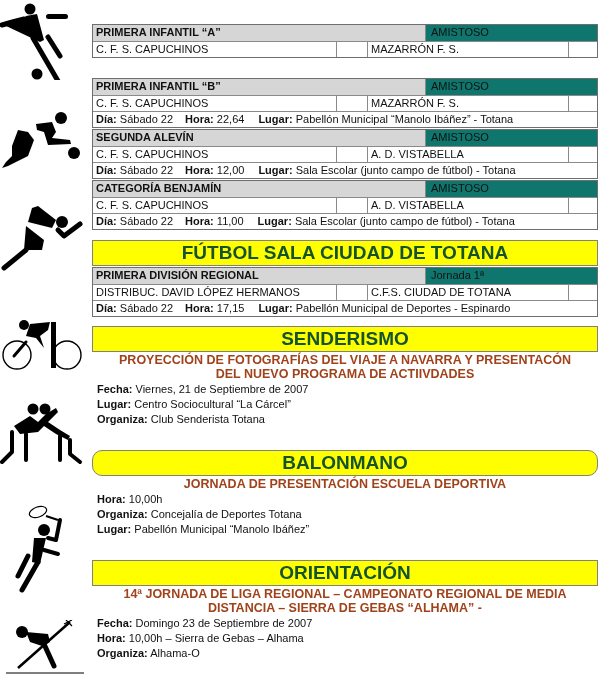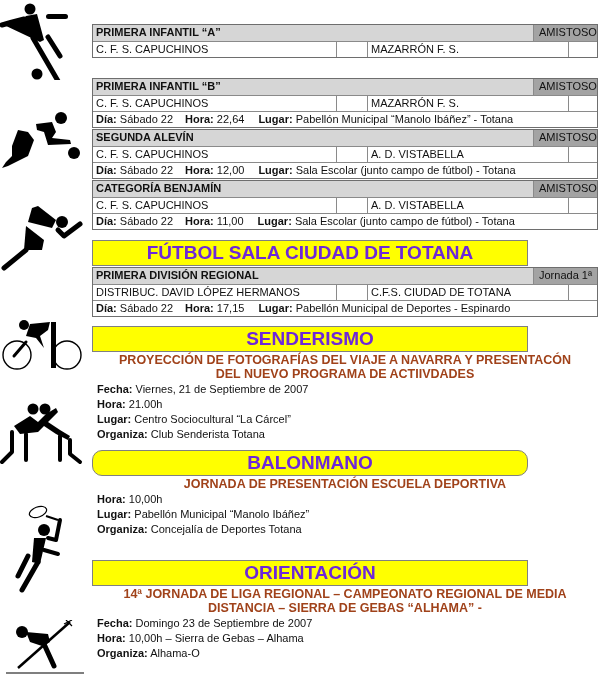--- a/index.html
+++ b/index.html
@@ -12,35 +12,35 @@
     .match {
       position: absolute; left: 92px; width: 506px;
       border: 1px solid #6e6e6e;
       font-size: 11px; line-height: 15px;
     }
     .match .row { display: flex; height: 16px; border-top: 1px solid #8a8a8a; }
     .match .row:first-child { border-top: none; }
     .match .cell { padding: 0 3px; white-space: nowrap; overflow: hidden; border-left: 1px solid #8a8a8a; height: 100%; }
     .match .cell:first-child { border-left: none; }
     .match .hdr { background: #d6d6d6; font-weight: bold; }
-    .match .hdr .c-cat { width: 440px; }
-    .match .hdr .c-type { flex: 1; background: #a3a3a3; font-weight: normal; padding-left: 5px; }
+    .match .hdr .c-cat { width: 332px; }
+    .match .hdr .c-type { flex: 1; background: #0f766e; font-weight: normal; padding-left: 5px; }
     .match .teams .c-home { width: 243px; }
     .match .teams .c-gap1 { width: 31px; }
     .match .teams .c-away { width: 201px; }
     .match .teams .c-gap2 { flex: 1; }
     .match .info .c-info { flex: 1; padding-left: 3px; }
     .match b { font-weight: bold; }
     .sp { display: inline-block; width: 12px; }
     .sp2 { display: inline-block; width: 14px; }
 
     .banner {
-      position: absolute; left: 92px; width: 436px; height: 26px;
+      position: absolute; left: 92px; width: 506px; height: 26px;
       background: #ffff00; border: 1px solid #808080;
-      text-align: center; font-weight: bold; font-size: 19px; line-height: 24px; color: #6d28d9;
+      text-align: center; font-weight: bold; font-size: 19px; line-height: 24px; color: #14532d;
     }
     .sub {
       position: absolute; left: 92px; width: 506px; text-align: center;
       color: #a0421a; font-weight: bold; font-size: 12.5px; line-height: 14px;
     }
     .details { position: absolute; left: 97px; font-size: 11px; line-height: 15px; }
     .details div { white-space: nowrap; }
     .details b { font-weight: bold; }
   </style>
 </head>
@@ -209,31 +209,30 @@
       <b>Día:</b> <span>Sábado 22</span><span class="sp"></span><b>Hora:</b> <span>17,15</span><span class="sp2"></span><b>Lugar:</b> <span>Pabellón Municipal de Deportes - Espinardo</span>
     </div>
   </div>
 </div>
 
 <div class="banner" style="top:326px;">SENDERISMO</div>
 <div class="sub" style="top:353px;">PROYECCIÓN DE FOTOGRAFÍAS DEL VIAJE A NAVARRA  Y  PRESENTACÓN</div>
 <div class="sub" style="top:367px;">DEL NUEVO PROGRAMA DE ACTIIVDADES</div>
 <div class="details" style="top:382px;">
   <div><b>Fecha:</b> <span>Viernes, 21 de Septiembre de 2007</span></div>
-  <div><b>Hora:</b> <span>21.00h</span></div>
   <div><b>Lugar:</b> <span>Centro Sociocultural “La Cárcel”</span></div>
   <div><b>Organiza:</b> <span>Club Senderista Totana</span></div>
 </div>
 
 <div class="banner" style="top:450px;border-radius:10px;">BALONMANO</div>
 <div class="sub" style="top:477px;">JORNADA DE PRESENTACIÓN ESCUELA DEPORTIVA</div>
 <div class="details" style="top:492px;">
   <div><b>Hora:</b> <span>10,00h</span></div>
+  <div><b>Organiza:</b> <span>Concejalía de Deportes Totana</span></div>
   <div><b>Lugar:</b> <span>Pabellón Municipal “Manolo Ibáñez”</span></div>
-  <div><b>Organiza:</b> <span>Concejalía de Deportes Totana</span></div>
 </div>
 
 <div class="banner" style="top:560px;">ORIENTACIÓN</div>
 <div class="sub" style="top:587px;">14ª JORNADA DE LIGA REGIONAL – CAMPEONATO REGIONAL DE MEDIA</div>
 <div class="sub" style="top:601px;">DISTANCIA – SIERRA DE GEBAS “ALHAMA” -</div>
 <div class="details" style="top:616px;">
   <div><b>Fecha:</b> <span>Domingo 23 de Septiembre de 2007</span></div>
   <div><b>Hora:</b> <span>10,00h – Sierra de Gebas – Alhama</span></div>
   <div><b>Organiza:</b> <span>Alhama-O</span></div>
 </div>

